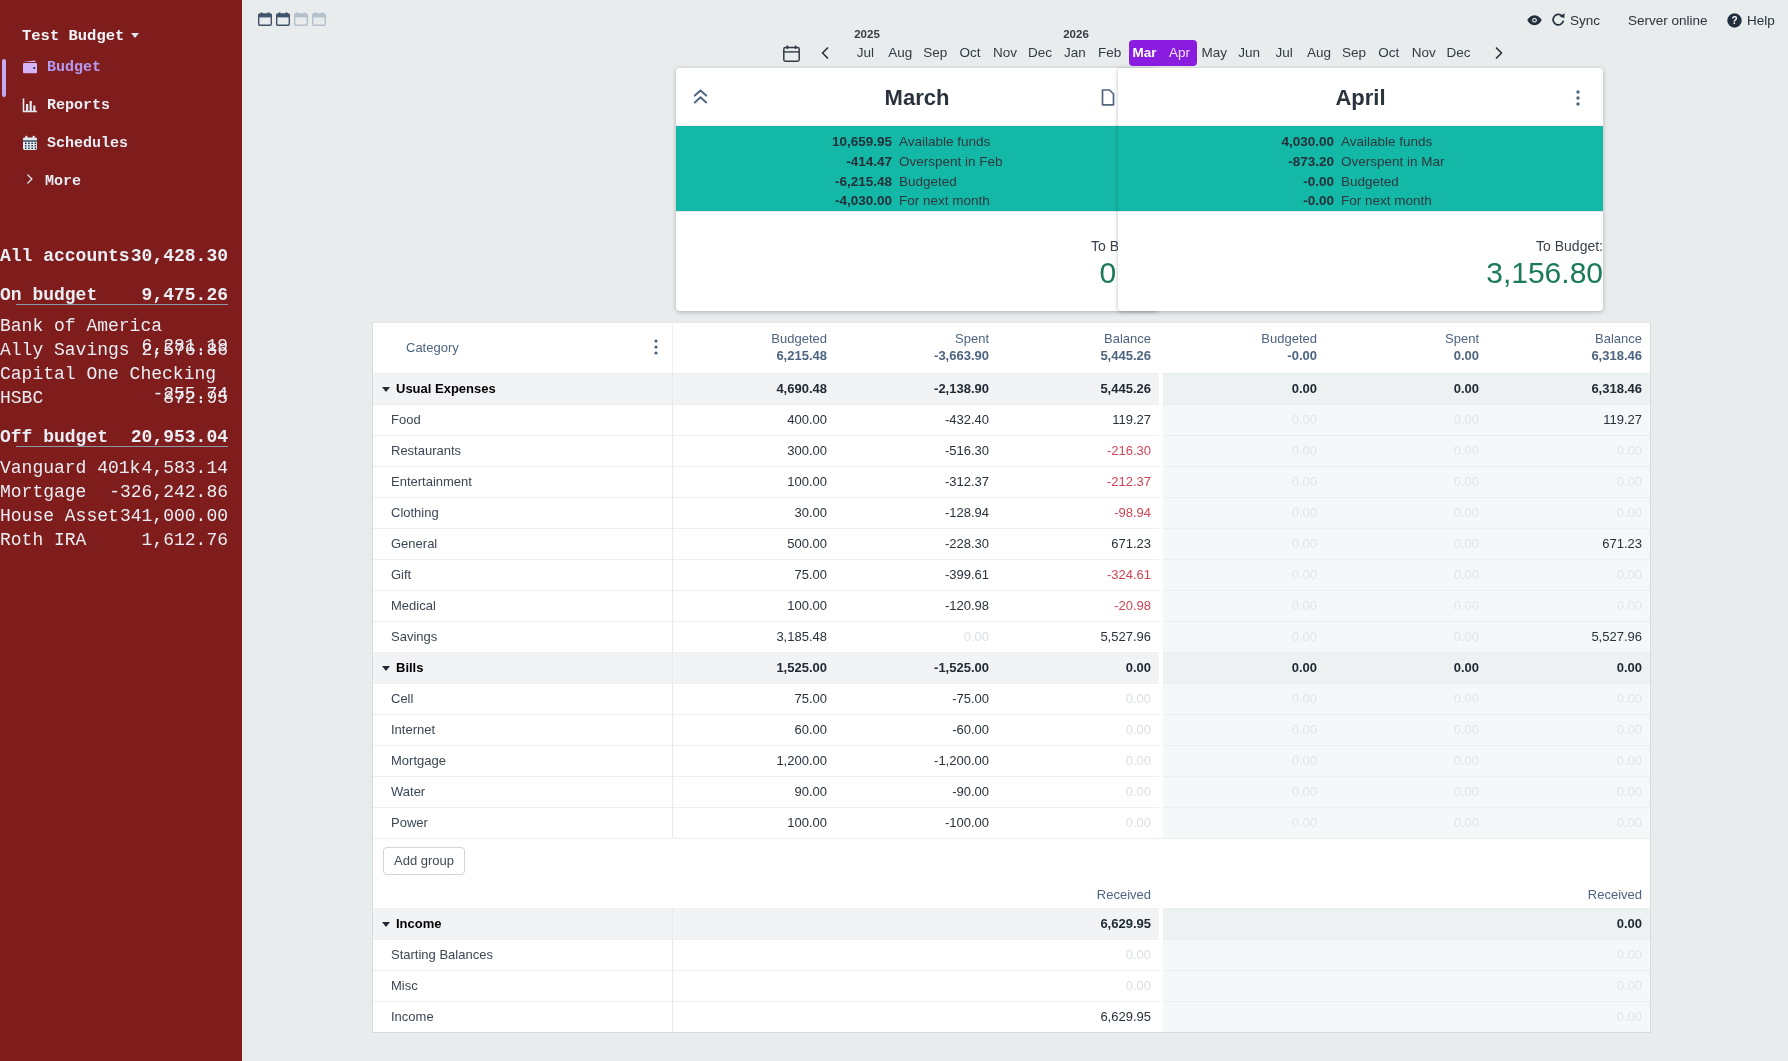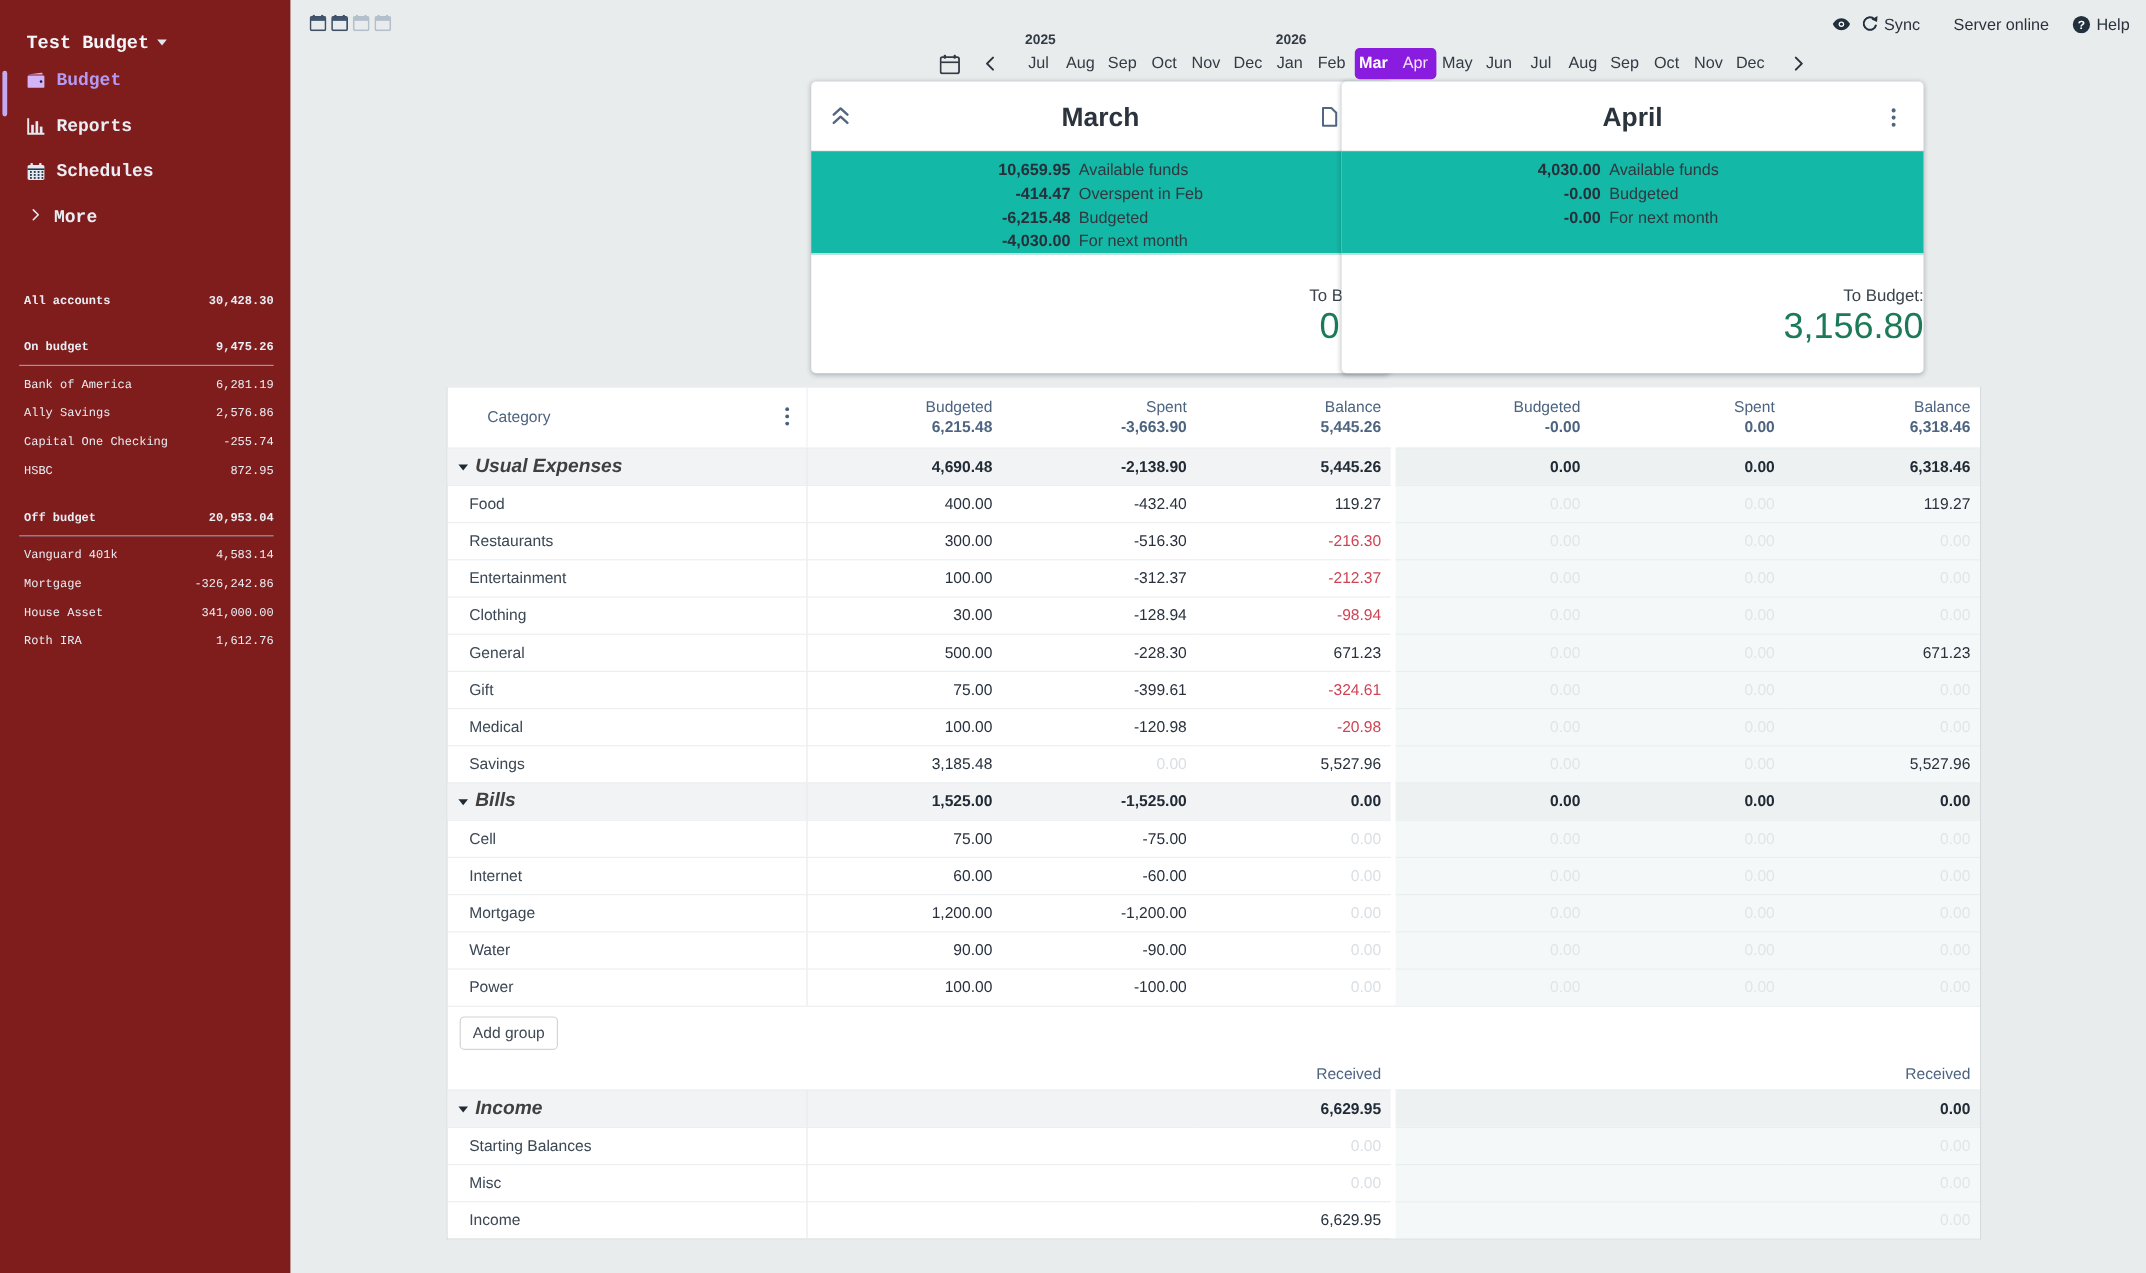--- a/index.html
+++ b/index.html
@@ -6,21 +6,21 @@
 body { font-family:"Liberation Sans", sans-serif; background:#e9eced; position:relative; }
 .abs { position:absolute; }
 
 #side { position:absolute; left:0; top:0; width:242px; height:1061px; background:#7f1d1d; color:#e9eef4;font-family:Liberation Mono, monospace; }
 #side .title { position:absolute; left:22px; top:27px; font-size:15.5px; font-weight:bold; color:#f2f5f9; }
 #side .title .tri { display:inline-block; margin-left:7px; width:0; height:0; border-left:4.5px solid transparent; border-right:4.5px solid transparent; border-top:5px solid #dfe6ee; vertical-align:2px; }
 .menuitem { position:absolute; left:0; width:242px; height:38px; display:flex; align-items:flex-start; }
 .menuitem .ic { width:16px; height:16px; margin-left:22px; }
 .menuitem .lbl { margin-left:9px; font-size:15px; font-weight:bold; color:#e9eef4; }
 #accent { position:absolute; left:2px; top:59px; width:4px; height:38px; background:#c4aaf1; border-radius:2px; }
-.acct { position:absolute; left:20px; right:14px; height:18px; font-size:10px; }
+.acct { position:absolute; left:0; right:14px; height:18px; font-size:18px; }
 .acct .nm { float:left; } .acct .vl { float:right; }
 .acct.hd { font-weight:bold; }
 .rule { position:absolute; left:16px; right:14px; height:0; border-top:1px solid #8b9aac; }
 
 .topbtn { position:absolute; top:11px; height:18px; font-size:13.5px; color:#29323d; display:flex; align-items:center; }
 
 #strip { position:absolute; left:848px; top:40px; height:27px; display:flex; }
 #strip .m { width:34.9px; text-align:center; font-size:13.5px; color:#333b45; line-height:26px; position:relative; z-index:2; }
 #pill { position:absolute; left:1129px; top:40px; width:68px; height:26px; background:#8a1ce0; border-radius:4px; z-index:1; }
 .yr { position:absolute; top:28px; font-size:11.5px; font-weight:bold; color:#333b45; width:40px; text-align:center; z-index:2;}
@@ -44,21 +44,21 @@
 .c-apr { width:487px; display:flex; background:#f5f8f8; }
 .cell { width:162px; text-align:right; padding-right:8px; font-size:13px; }
 .c-apr .cell:last-child { width:163px; }
 .r31 { height:31px; }
 .r31 .c-cat, .r31 .c-mar>.cell, .r31 .c-apr>.cell { border-top:1px solid #eceef0; line-height:29px; }
 .r31 .c-apr>.cell { border-top:1px solid #e9eeee; }
 .grp .c-cat, .grp .c-mar { background:#f2f3f5; }
 .grp .c-apr { background:#edf1f1; }
 .grp .cell { font-weight:bold; color:#212b36; }
 .catname { font-size:13px; color:#3b4754; padding-left:18px; line-height:29px; }
-.grpname { font-size:16px; font-weight:bold; color:#404040; padding-left:9px; line-height:29px;font-style:italic; }
+.grpname { font-size:13px; font-weight:bold; color:#000000; padding-left:9px; line-height:29px; }
 .grpname .tri { display:inline-block; width:0; height:0; border-left:4.5px solid transparent; border-right:4.5px solid transparent; border-top:5.5px solid #212b36; margin-right:6px; vertical-align:1px; }
 .dark { color:#28313d; } .red { color:#cf4455; }
 .fadm { color:#dadfe4; } .fada { color:#e0e6e6; }
 </style></head><body>
 
 <div id="side">
 <div class="title">Test Budget<span class="tri"></span></div>
 <div id="accent"></div>
 <div class="menuitem" style="top:59px">
       <svg class="ic" viewBox="0 0 16 16">
@@ -265,20 +265,24 @@
     </svg>
   </div>
 <div class="card" style="left:1118px;width:485px">
     <div class="ttl">April</div>
     <div class="sum">
       <div class="srow">
         <span class="n">4,030.00</span>
         <span class="l">Available funds</span>
       </div>
       <div class="srow">
+        <span class="n">-873.20</span>
+        <span class="l">Overspent in Mar</span>
+      </div>
+      <div class="srow">
         <span class="n">-0.00</span>
         <span class="l">Budgeted</span>
       </div>
       <div class="srow">
         <span class="n">-0.00</span>
         <span class="l">For next month</span>
       </div>
     </div>
     <div class="tob">
       <div class="tl">To Budget:</div>

